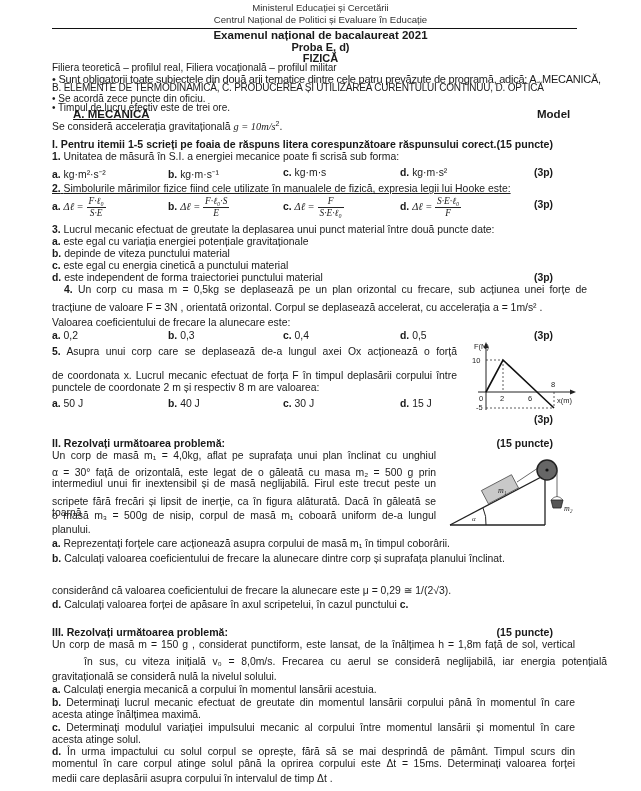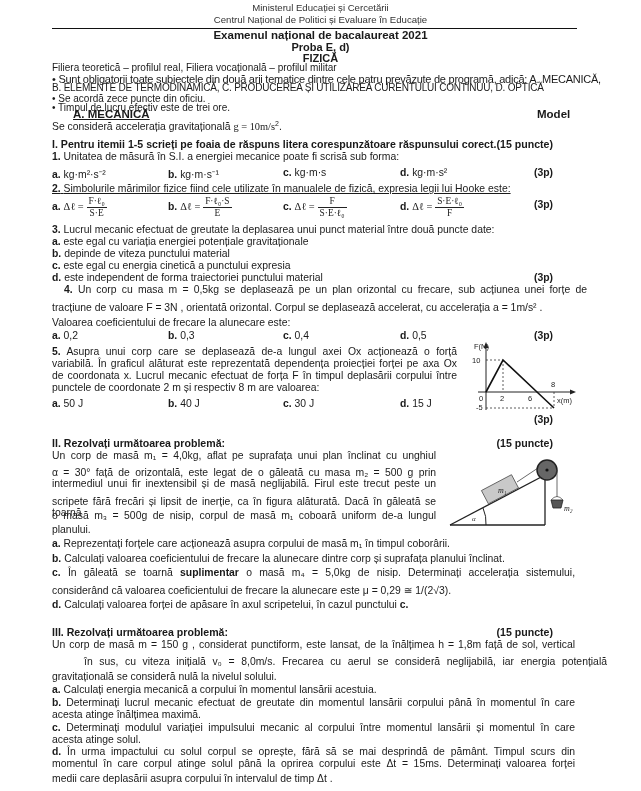--- a/index.html
+++ b/index.html
@@ -3,21 +3,21 @@
 <meta charset="utf-8">
 <style>
   html, body { margin:0; padding:0; background:#ffffff; }
   body { width:641px; height:791px; overflow:hidden; position:relative;
          font-family:"Liberation Sans", sans-serif; color:#1a1a1a; font-size:10.4px; }
   .page { position:absolute; left:0; top:0; width:641px; height:791px; }
   .abs { position:absolute; white-space:nowrap; }
   .center { text-align:center; left:0; width:641px; }
   .small { font-size:9.6px; color:#333; }
   .b { font-weight:bold; }
-  .i { font-family:"Liberation Serif", serif; }
+  .i { font-style:italic; font-family:"Liberation Serif", serif; }
   .hr { position:absolute; left:52px; width:525px; height:1px; background:#111; top:28px; }
   .just { white-space:normal; text-align:justify; text-align-last:justify; }
   .lbl { font-weight:bold; }
   .pts { position:absolute; right:88px; font-weight:bold; }
   .frac { display:inline-block; vertical-align:middle; text-align:center; font-size:9.4px; line-height:11px; }
   .frac .num { display:block; border-bottom:1px solid #222; padding:0 2px; }
   .frac .den { display:block; padding:0 2px; }
   sup { font-size:7px; vertical-align:4px; line-height:0; }
   u { text-decoration:underline; }
 </style>
@@ -57,40 +57,37 @@
   <div class="abs" style="top:183px;left:52px;text-decoration:underline;"><span class="lbl">2.</span> <span>Simbolurile mărimilor fizice fiind cele utilizate în manualele de fizică, expresia legii lui Hooke este:</span></div>
   <div class="abs" style="top:196px;left:52px;"><span class="lbl">a.</span> <span class="i">Δℓ =</span> <span class="frac i"><span class="num">F·ℓ₀</span><span class="den">S·E</span></span></div>
   <div class="abs" style="top:196px;left:168px;"><span class="lbl">b.</span> <span class="i">Δℓ =</span> <span class="frac i"><span class="num">F·ℓ₀·S</span><span class="den">E</span></span></div>
   <div class="abs" style="top:196px;left:283px;"><span class="lbl">c.</span> <span class="i">Δℓ =</span> <span class="frac i"><span class="num">F</span><span class="den">S·E·ℓ₀</span></span></div>
   <div class="abs" style="top:196px;left:400px;"><span class="lbl">d.</span> <span class="i">Δℓ =</span> <span class="frac i"><span class="num">S·E·ℓ₀</span><span class="den">F</span></span></div>
   <div class="pts" style="top:199px;">(3p)</div>
 
   <div class="abs" style="top:224px;left:52px;"><span class="lbl">3.</span> <span>Lucrul mecanic efectuat de greutate la deplasarea unui punct material între două puncte date:</span></div>
   <div class="abs" style="top:236px;left:52px;"><span class="lbl">a.</span> <span>este egal cu variația energiei potențiale gravitaționale</span></div>
   <div class="abs" style="top:248px;left:52px;"><span class="lbl">b.</span> <span>depinde de viteza punctului material</span></div>
-  <div class="abs" style="top:260px;left:52px;"><span class="lbl">c.</span> <span>este egal cu energia cinetică a punctului expresia</span></div>
+  <div class="abs" style="top:260px;left:52px;"><span class="lbl">c.</span> <span>este egal cu energia cinetică a punctului material</span></div>
   <div class="abs" style="top:272px;left:52px;"><span class="lbl">d.</span> <span>este independent de forma traiectoriei punctului material</span></div>
   <div class="pts" style="top:272px;">(3p)</div>
 
   <div class="abs" style="top:284px;left:52px;width:523px;margin-left:12px;">
       <div class="just"><span class="lbl">4.</span> <span>Un corp cu masa  m = 0,5kg  se deplasează pe un plan orizontal cu frecare, sub acțiunea unei forțe de</span></div>
     </div>
   <div class="abs" style="top:302px;left:52px;">tracțiune de valoare  F = 3N , orientată orizontal. Corpul se deplasează accelerat, cu accelerația  a = 1m/s² .</div>
   <div class="abs" style="top:317px;left:52px;">Valoarea coeficientului de frecare la alunecare este:</div>
   <div class="abs" style="top:330px;left:52px;"><span class="lbl">a.</span> <span>0,2</span></div>
   <div class="abs" style="top:330px;left:168px;"><span class="lbl">b.</span> <span>0,3</span></div>
   <div class="abs" style="top:330px;left:283px;"><span class="lbl">c.</span> <span>0,4</span></div>
   <div class="abs" style="top:330px;left:400px;"><span class="lbl">d.</span> <span>0,5</span></div>
   <div class="pts" style="top:330px;">(3p)</div>
 
   <div class="abs" style="top:346px;left:52px;width:405px;">
       <div class="just"><span class="lbl">5.</span> <span>Asupra unui corp care se deplasează de-a lungul axei Ox acționează o forță</span></div>
-    </div>
-  <div class="abs" style="top:358px;left:52px;width:405px;">
-      <div class="just">variabilă. În graficul alăturat este reprezentată dependența proiecției forței pe axa Ox</div>
     </div>
   <div class="abs" style="top:370px;left:52px;width:405px;">
       <div class="just">de coordonata x. Lucrul mecanic efectuat de forța F în timpul deplasării corpului între</div>
     </div>
   <div class="abs" style="top:382px;left:52px;">punctele de coordonate  2 m  și respectiv  8 m  are valoarea:</div>
   <div class="abs" style="top:398px;left:52px;"><span class="lbl">a.</span> <span>50 J</span></div>
   <div class="abs" style="top:398px;left:168px;"><span class="lbl">b.</span> <span>40 J</span></div>
   <div class="abs" style="top:398px;left:283px;"><span class="lbl">c.</span> <span>30 J</span></div>
   <div class="abs" style="top:398px;left:400px;"><span class="lbl">d.</span> <span>15 J</span></div>
   <div class="pts" style="top:414px;">(3p)</div>
@@ -153,23 +150,20 @@
     <circle cx="107" cy="15" r="10" fill="#666" stroke="#222" stroke-width="1.5"></circle>
     <circle cx="107" cy="15" r="1.6" fill="#111"></circle>
     <line x1="117" y1="15" x2="117" y2="42" stroke="#444" stroke-width="0.8"></line>
     <path d="M 111 45 L 123 45 L 121 53 L 113 53 Z" fill="#555" stroke="#222" stroke-width="0.8"></path>
     <path d="M 111 45 Q 117 38 123 45" fill="none" stroke="#444" stroke-width="0.7"></path>
     <text x="124" y="56" font-size="8" font-style="italic" font-family="Liberation Serif, serif" fill="#222">m₂</text>
   </svg>
 
   <div class="abs" style="top:538px;left:52px;"><span class="lbl">a.</span> <span>Reprezentați forțele care acționează asupra corpului de masă  m₁  în timpul coborârii.</span></div>
   <div class="abs" style="top:553px;left:52px;"><span class="lbl">b.</span> <span>Calculați valoarea coeficientului de frecare la alunecare dintre corp și suprafața planului înclinat.</span></div>
-  <div class="abs" style="top:567px;left:52px;width:523px;">
-      <div class="just"><span class="lbl">c.</span> <span>În găleată se toarnă</span> <b>suplimentar</b> <span>o masă  m₄ = 5,0kg  de nisip. Determinați accelerația sistemului,</span></div>
-    </div>
   <div class="abs" style="top:584px;left:52px;">considerând că valoarea coeficientului de frecare la alunecare este  μ = 0,29 ≅ 1/(2√3).</div>
   <div class="abs" style="top:599px;left:52px;"><span class="lbl">d.</span> <span>Calculați valoarea forței de apăsare în axul scripetelui, în cazul punctului</span> <b>c.</b></div>
 
   <div class="abs b" style="top:626px;left:52px;font-size:10.6px;">III. Rezolvați următoarea problemă:</div>
   <div class="abs b" style="top:626px;right:88px;font-size:10.6px;">(15 puncte)</div>
 
   <div class="abs" style="top:639px;left:52px;width:523px;">
       <div class="just">Un corp de masă  m = 150 g , considerat punctiform, este lansat, de la înălțimea  h = 1,8m  față de sol, vertical</div>
     </div>
   <div class="abs" style="top:656px;left:52px;width:523px;margin-left:32px;">

